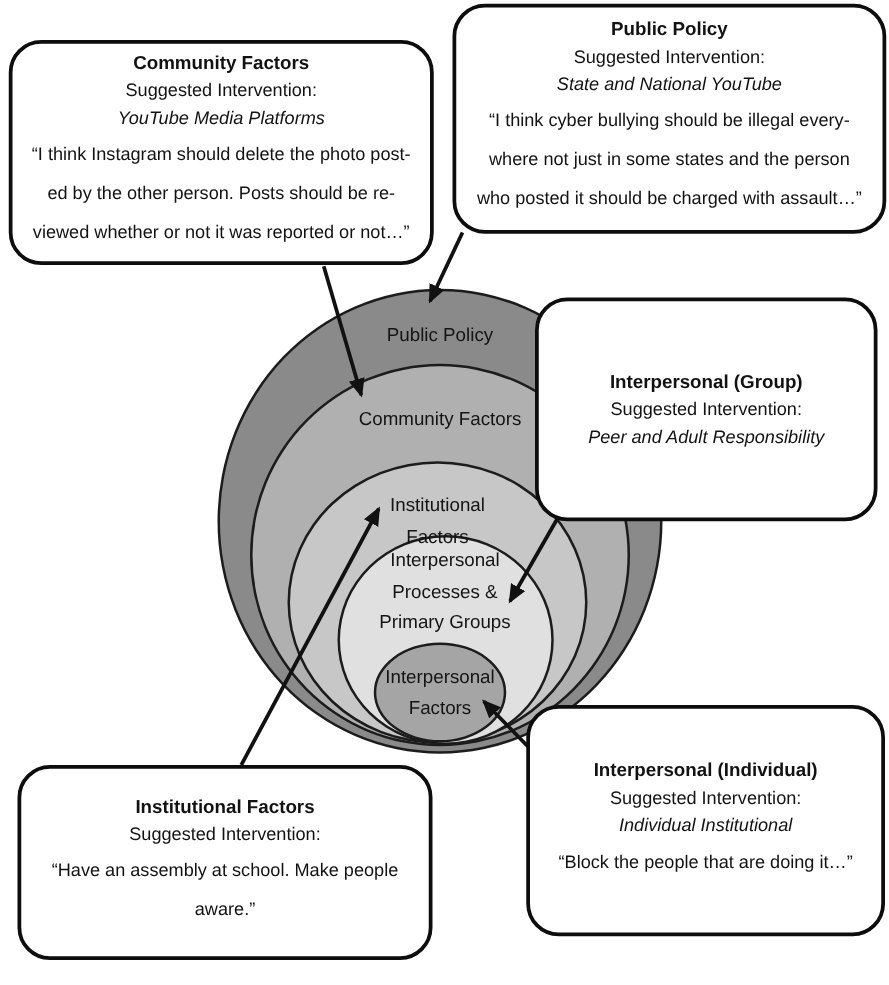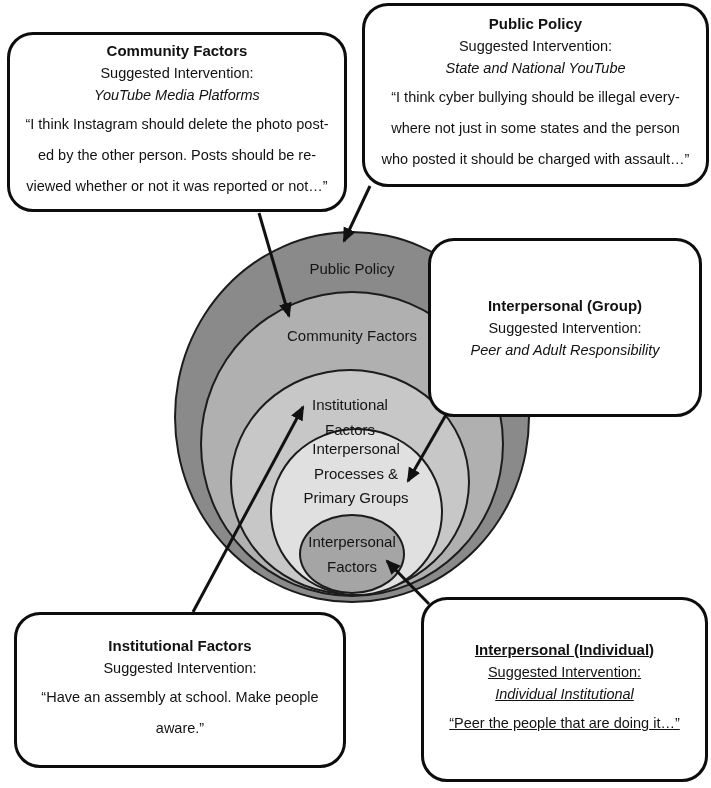--- a/index.html
+++ b/index.html
@@ -117,20 +117,20 @@
     <div class="box-line italic">Peer and Adult Responsibility</div>
   </div>
 
   <div class="box" style="left:14px; top:612px; width:332px; height:156px;">
     <div class="box-title">Institutional Factors</div>
     <div class="box-line">Suggested Intervention:</div>
     <div class="box-quote">“Have an assembly at school. Make people
 aware.”</div>
   </div>
 
-  <div class="box" style="left:421px; top:597px; width:287px; height:185px;text-decoration:underline;">
+  <div class="box" style="left:421px; top:564px; width:287px; height:185px;">
     <div class="box-title">Interpersonal (Individual)</div>
     <div class="box-line">Suggested Intervention:</div>
     <div class="box-line italic">Individual Institutional</div>
-    <div class="box-quote">“Peer the people that are doing it…”</div>
+    <div class="box-quote">“Block the people that are doing it…”</div>
   </div>
 
 </div>
 
 </body></html>

